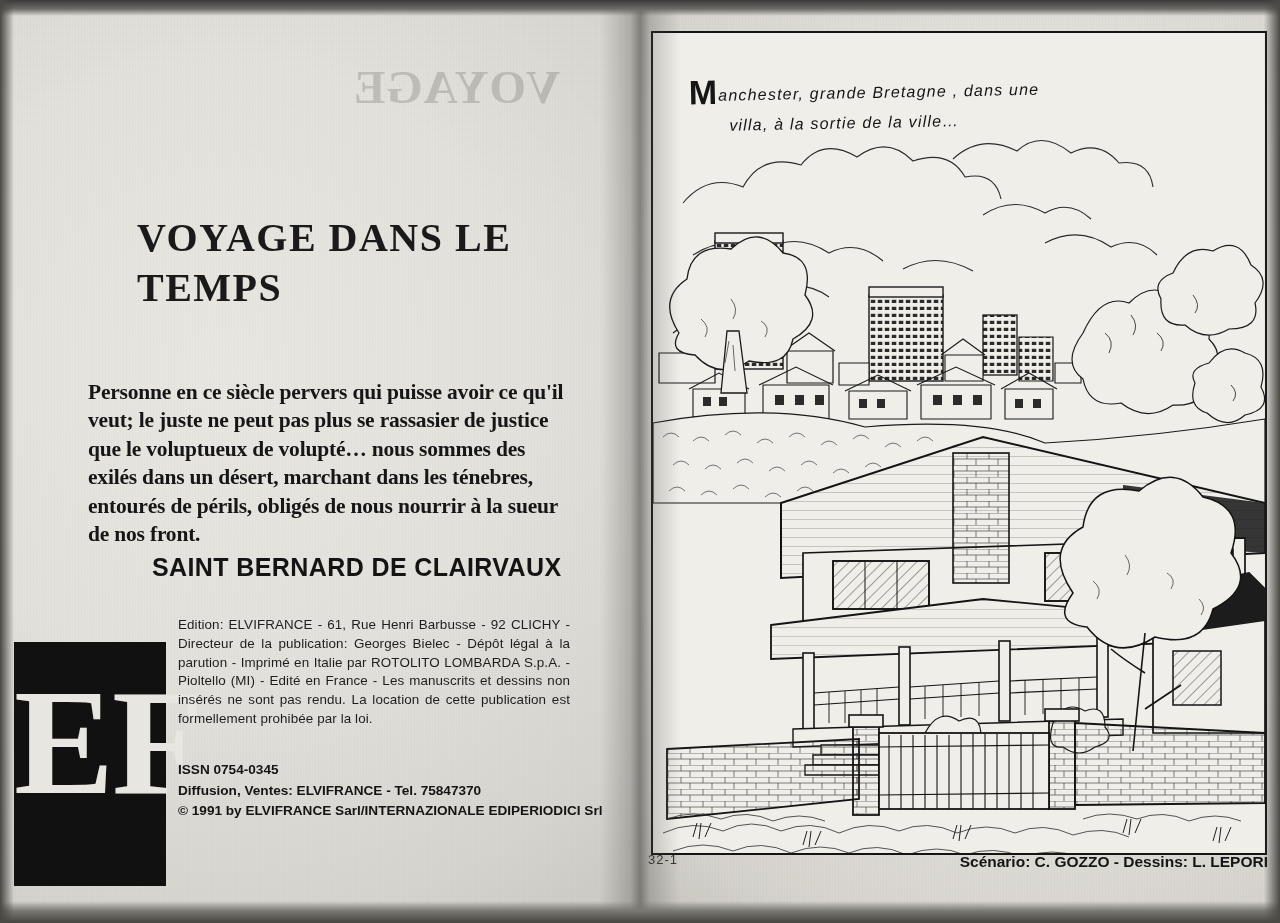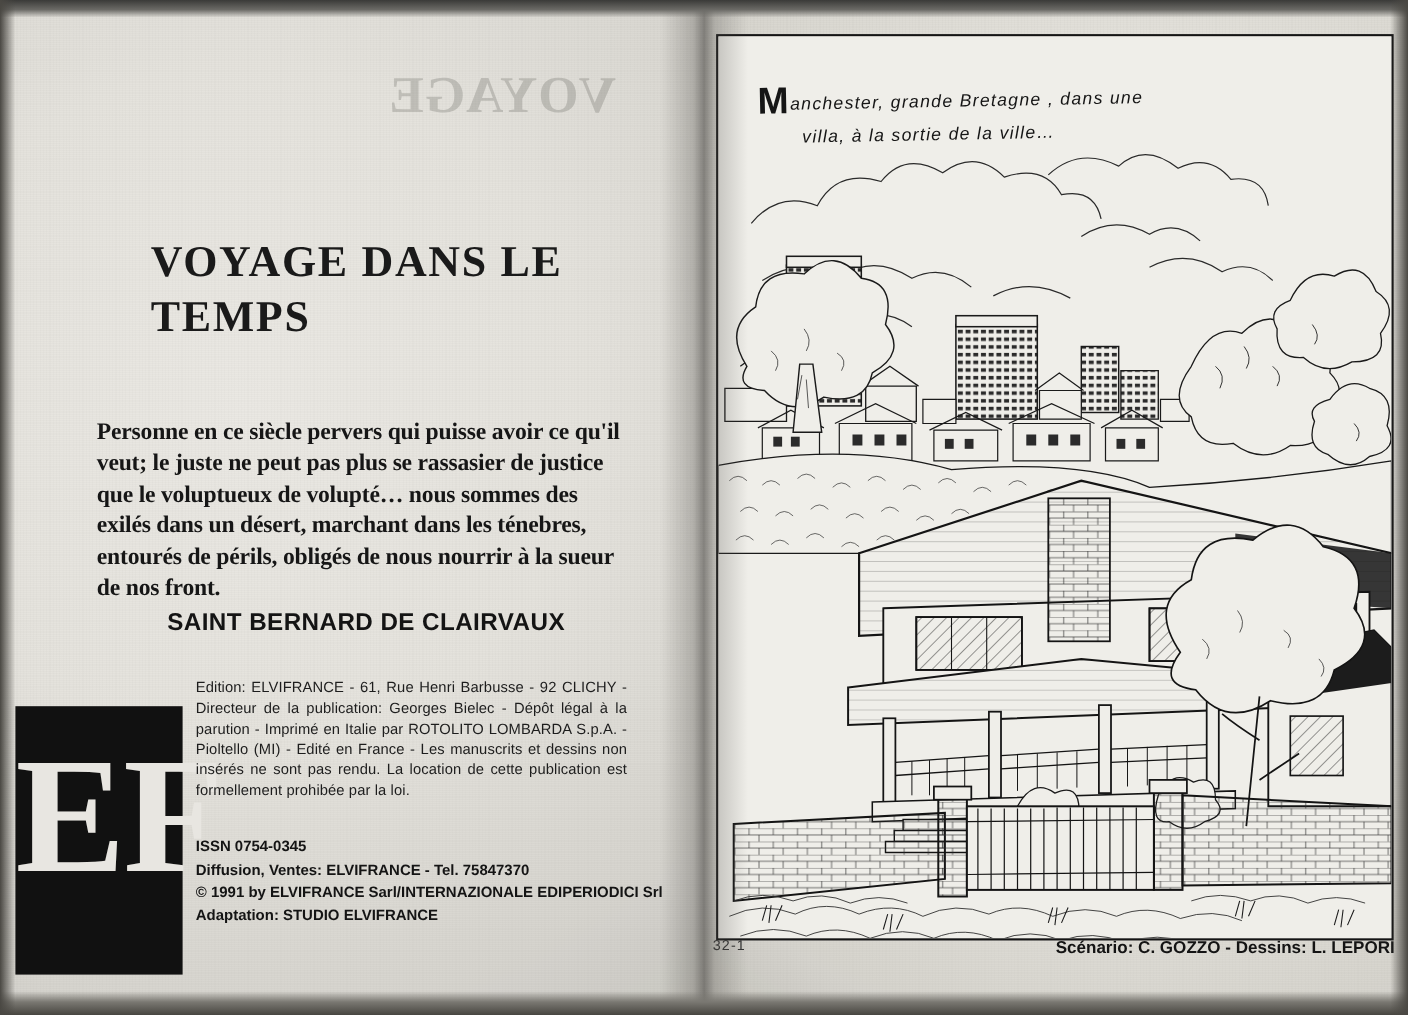--- a/index.html
+++ b/index.html
@@ -68,21 +68,21 @@
     font-size: 21.5px;
     line-height: 1.32;
     color: #161616;
     letter-spacing: -0.2px;
   }
   .quote-author {
     position: absolute;
     left: 152px; top: 553px;
     font-family: "Liberation Sans", sans-serif;
     font-weight: bold;
-    font-size: 22px;
+    font-size: 25px;
     letter-spacing: 0.4px;
     color: #141414;
   }
   
   .ef-logo {
     position: absolute;
     left: 14px; top: 642px;
     width: 152px; height: 244px;
     background: #111;
     color: #e8e6e1;
@@ -231,21 +231,20 @@
     <div class="quote-author">SAINT BERNARD DE CLAIRVAUX</div>
 
     <div class="ef-logo">EF</div>
 
     <div class="colophon">Edition: ELVIFRANCE - 61, Rue Henri Barbusse - 92 CLICHY - Directeur de la publication: Georges Bielec - Dépôt légal à la parution - Imprimé en Italie par ROTOLITO LOMBARDA S.p.A. - Pioltello (MI) - Edité en France - Les manuscrits et dessins non insérés ne sont pas rendu. La location de cette publication est formellement prohibée par la loi.</div>
 
     <div class="imprint-lines">
       <div>ISSN 0754-0345</div>
       <div>Diffusion, Ventes: ELVIFRANCE - Tel. 75847370</div>
       <div>© 1991 by ELVIFRANCE Sarl/INTERNAZIONALE EDIPERIODICI Srl</div>
-      <div>Adaptation: STUDIO ELVIFRANCE</div>
     </div>
   </div>
 
   <div class="right-page">
 
     <div class="comic-frame">
       <svg class="comic-svg" viewBox="0 0 612 820" preserveAspectRatio="none">
         <defs>
           <pattern id="hatch" width="6" height="6" patternUnits="userSpaceOnUse" patternTransform="rotate(35)">
             <line x1="0" y1="0" x2="0" y2="6" stroke="#1a1a1a" stroke-width="0.7"></line>

